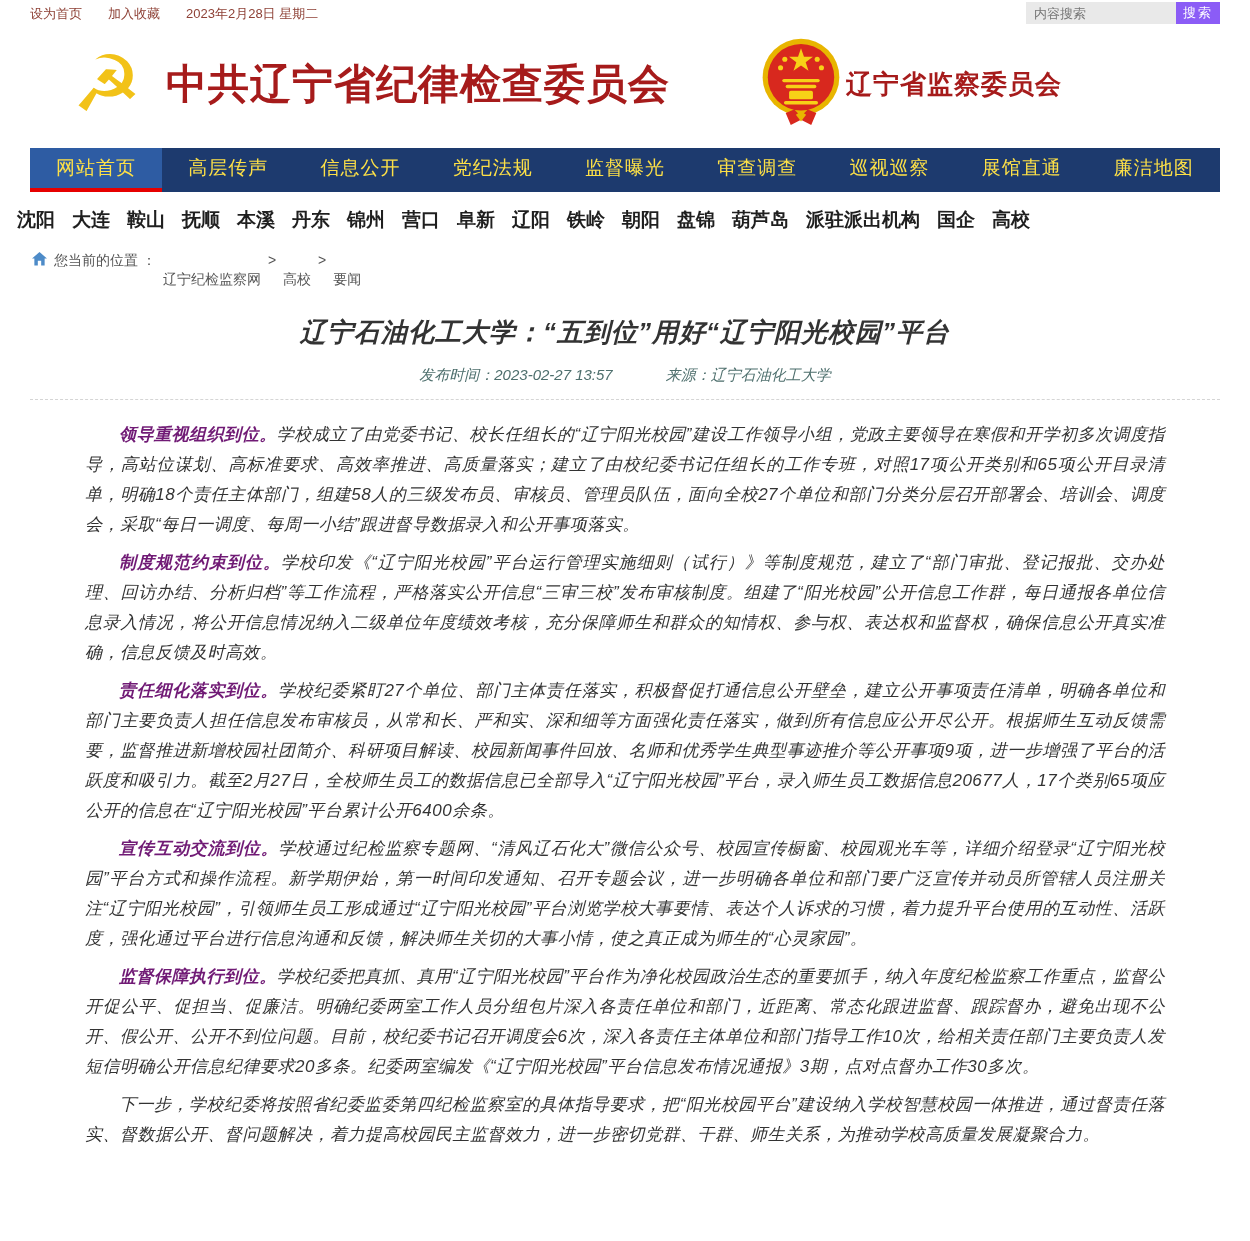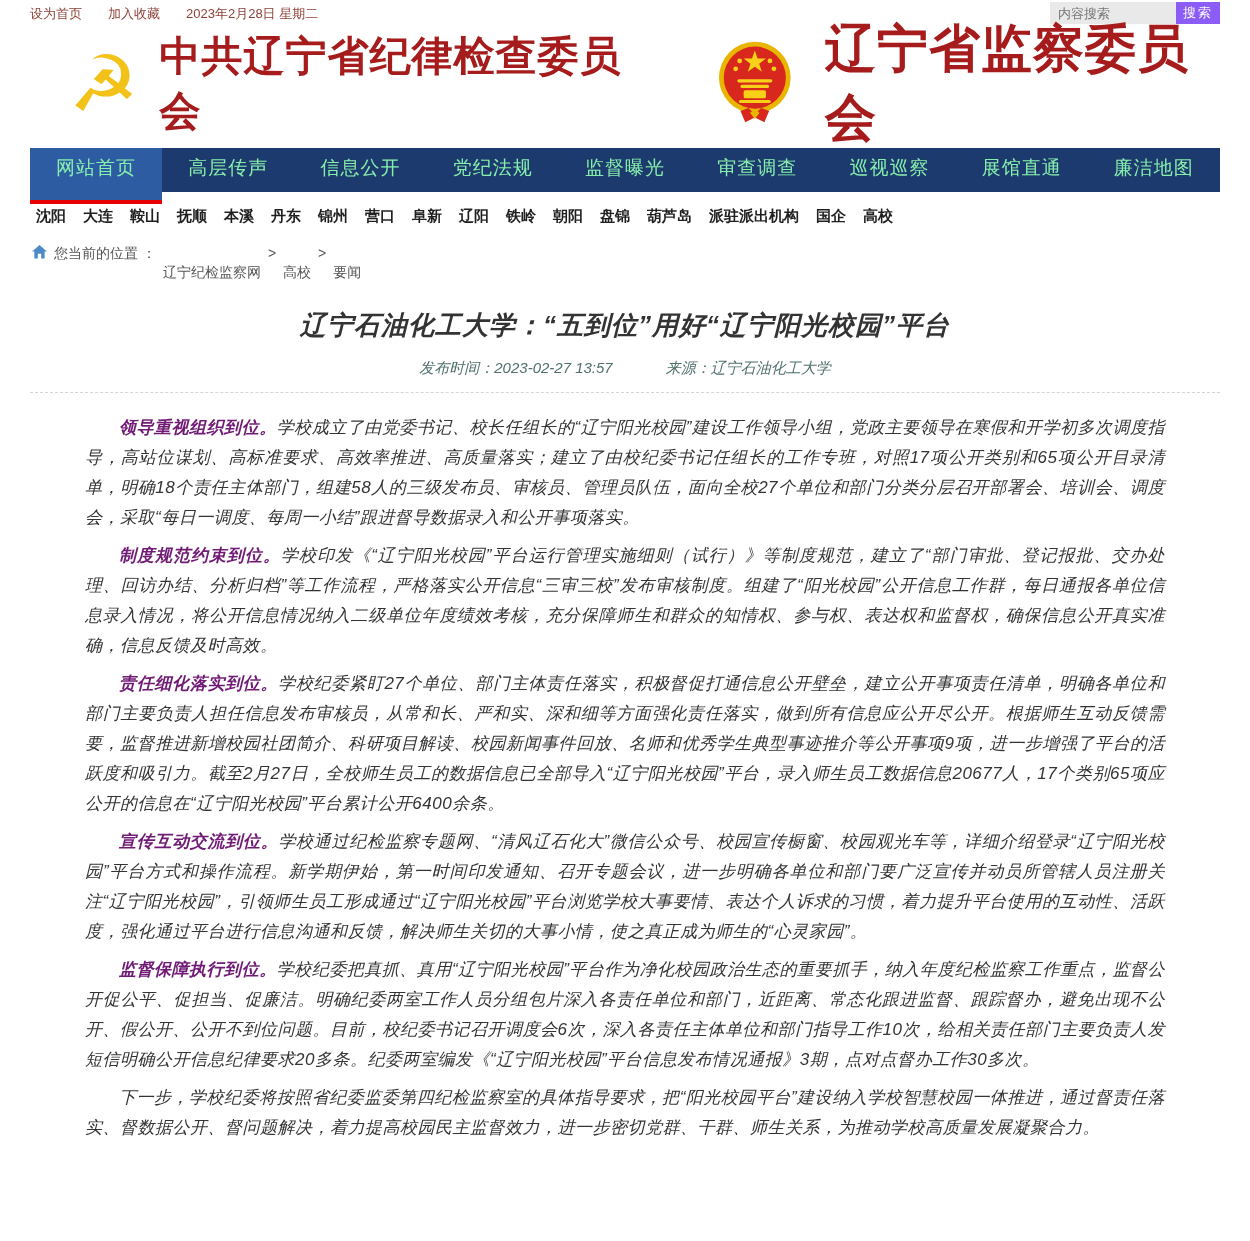--- a/index.html
+++ b/index.html
@@ -11,52 +11,52 @@
   }
   
   .topbar {
     height:26px; padding:0 30px; display:flex; justify-content:space-between;
     align-items:center; overflow:hidden;
   }
   .topbar-links { display:flex; gap:26px; font-size:13px; color:#8e4136; padding-top:1px; }
   .topbar-links span { cursor:pointer; }
   .searchbox { display:flex; align-items:flex-start; }
   .searchbox input {
-    width:126px; height:22px; border:none; background:#e9e9e9; outline:none;
+    width:150px; height:22px; border:none; background:#e9e9e9; outline:none;
     font-size:13px; color:#444; padding:0 8px; font-family:inherit;
   }
   .searchbox button {
     width:44px; height:22px; border:none; background:#8b5cf6; color:#fff;
     font-size:13px; cursor:pointer; font-family:inherit; letter-spacing:2px;
   }
   
   .masthead {
     height:122px; display:flex; align-items:center; padding:0 40px 6px 62px;
   }
   .brand { display:flex; align-items:center; }
   .brand-title { font-weight:bold; color:#a61b1b; letter-spacing:1px; }
   .brand-left .brand-title { font-size:41px; margin-left:14px; }
   .brand-right { margin-left:88px; }
-  .brand-right .brand-title { font-size:51px; margin-left:30px; }
+  .brand-right .brand-title { font-size:26px; margin-left:2px; }
   .party-emblem {
     font-size:78px; line-height:86px; color:#f2c218; width:90px; text-align:center;
   }
   .nat-emblem { width:86px; height:92px; }
   
   .mainnav {
     margin:0 30px; height:44px; background:#1d3a6e; display:flex;
   }
   .mainnav a {
-    flex:1; text-align:center; color:#86efac; text-decoration:none; font-size:19px;
-    line-height:40px; height:56px; border-bottom:4px solid transparent; letter-spacing:1px;
+    flex:1; text-align:center; color:#fde047; text-decoration:none; font-size:19px;
+    line-height:40px; height:44px; border-bottom:4px solid transparent; letter-spacing:1px;
   }
   .mainnav a.active { background:#2e5ca3; border-bottom-color:#e60000; }
   
   .subnav {
-    padding:15px 36px 13px; display:flex; gap:17px; font-size:15px; font-weight:bold;
+    padding:15px 17px 13px; display:flex; gap:17px; font-size:19px; font-weight:bold;
     color:#1f1f1f; flex-wrap:wrap;
   }
   .subnav span { cursor:pointer; }
   
   .crumb {
     padding:6px 32px 10px; display:flex; align-items:flex-start; gap:7px;
     font-size:14px; color:#555;
   }
   .crumb .home-ico { width:15px; height:14px; display:inline-block; }
   .crumb a { color:#555; text-decoration:none;margin-top:19px; }

